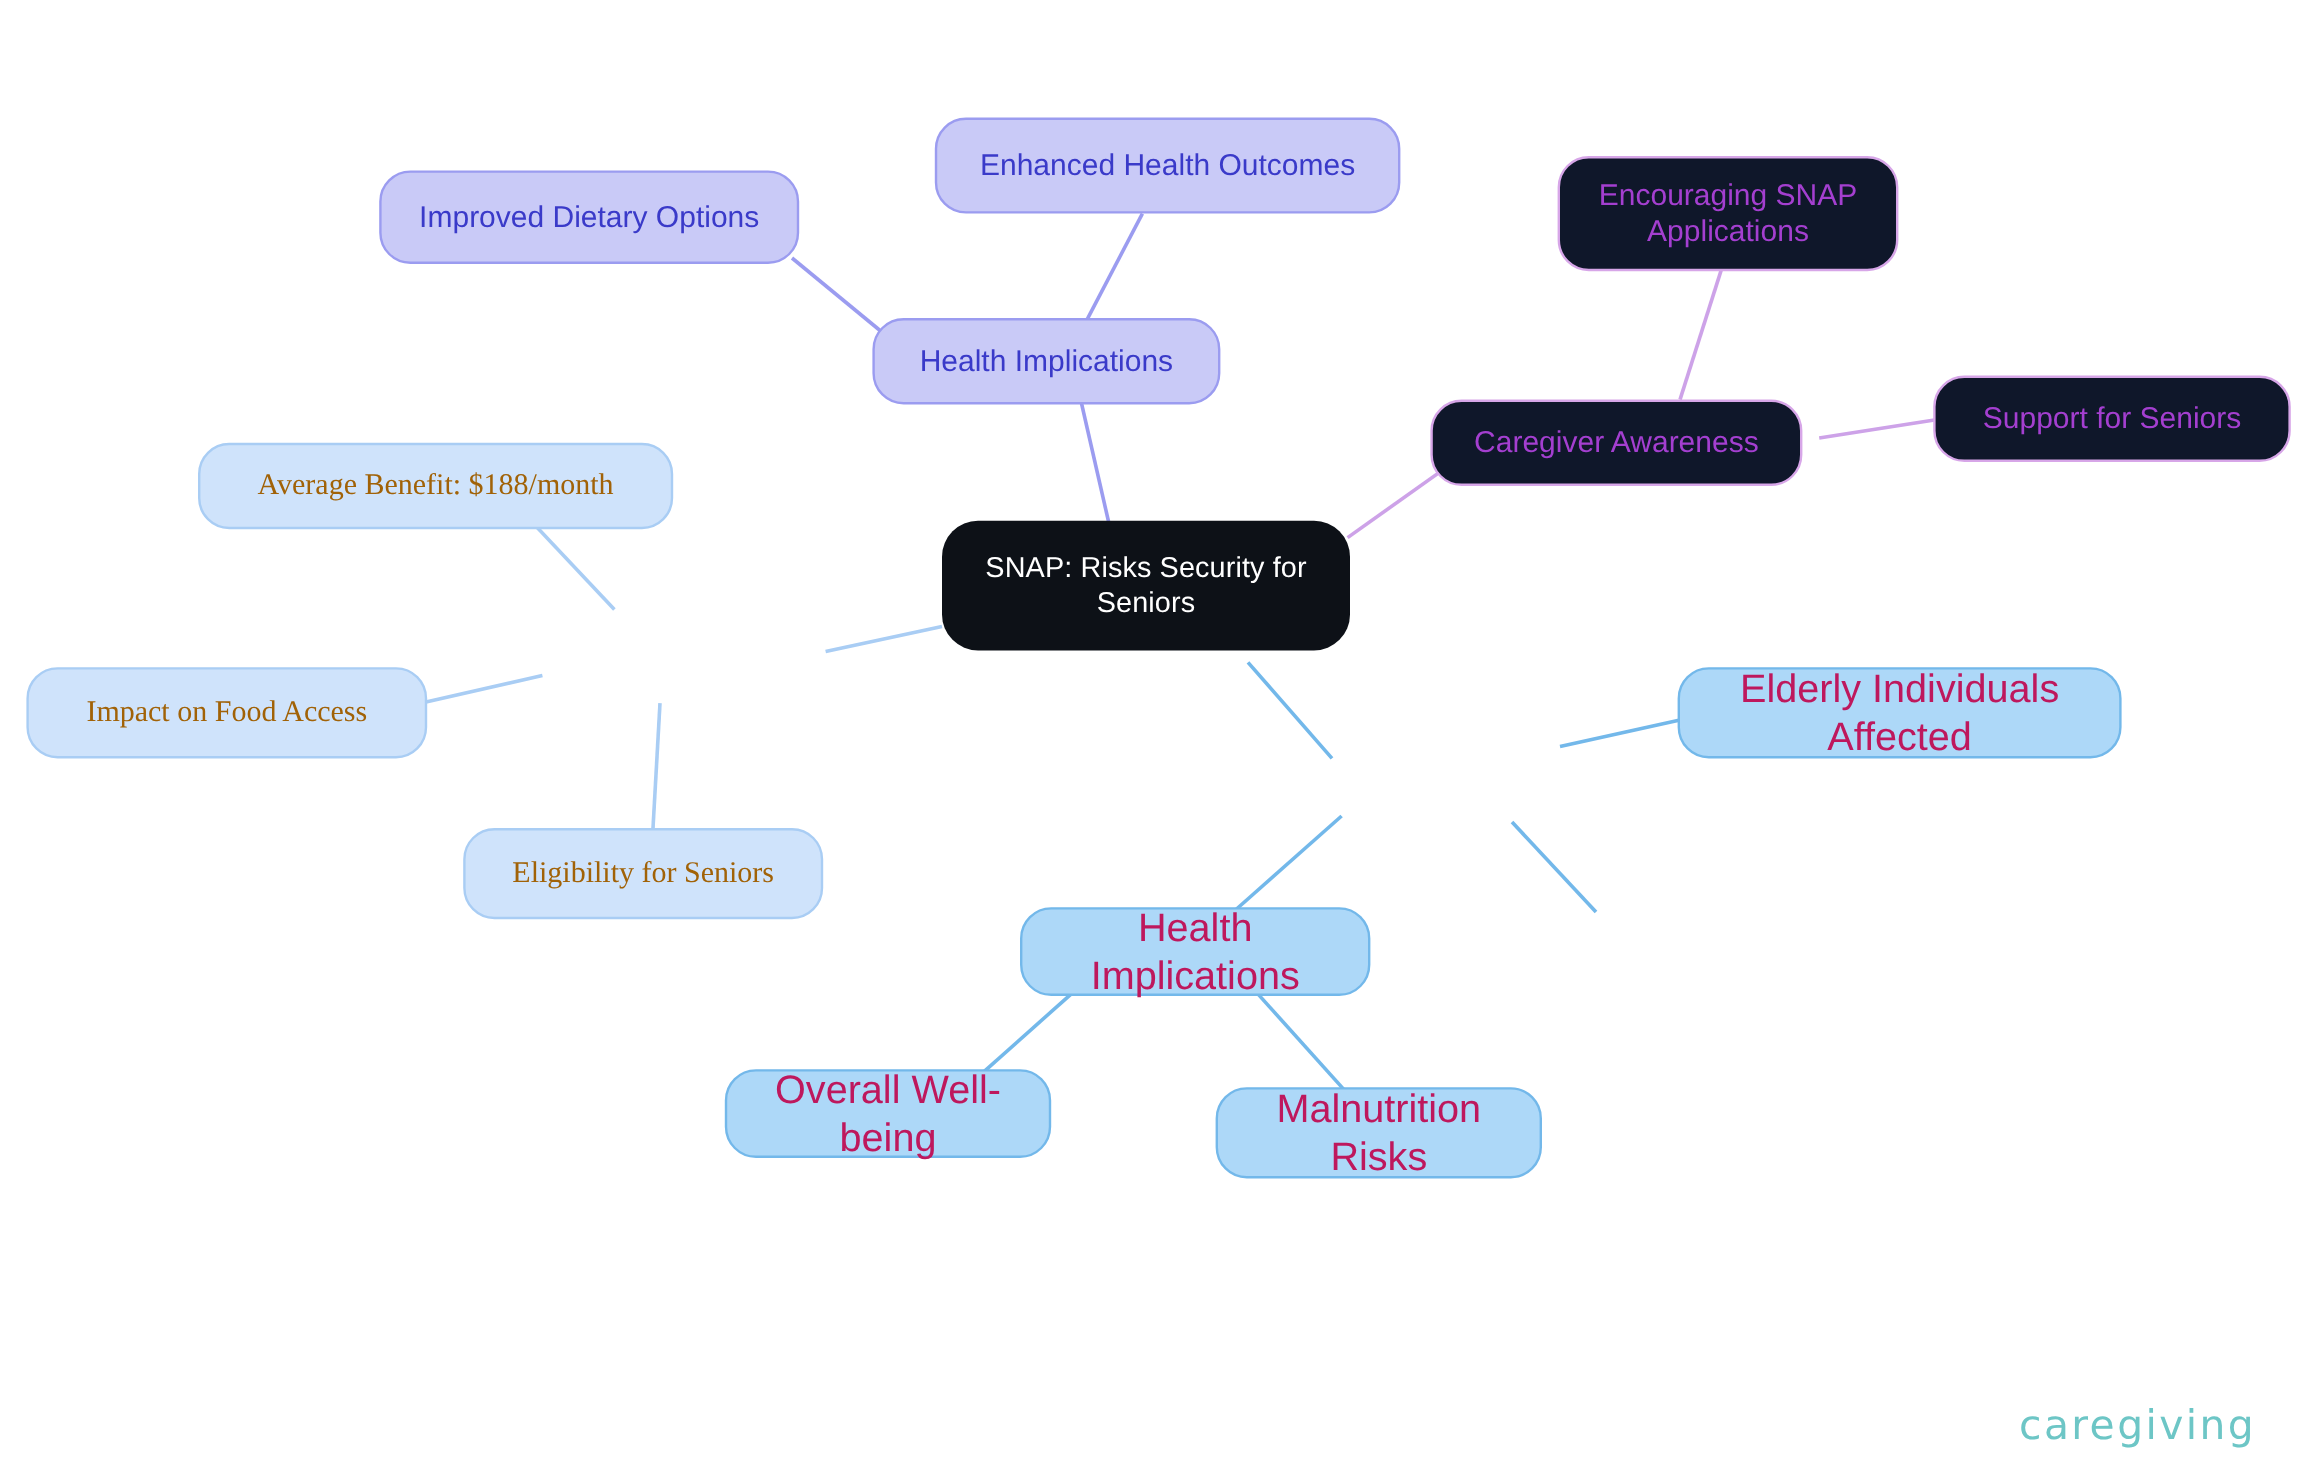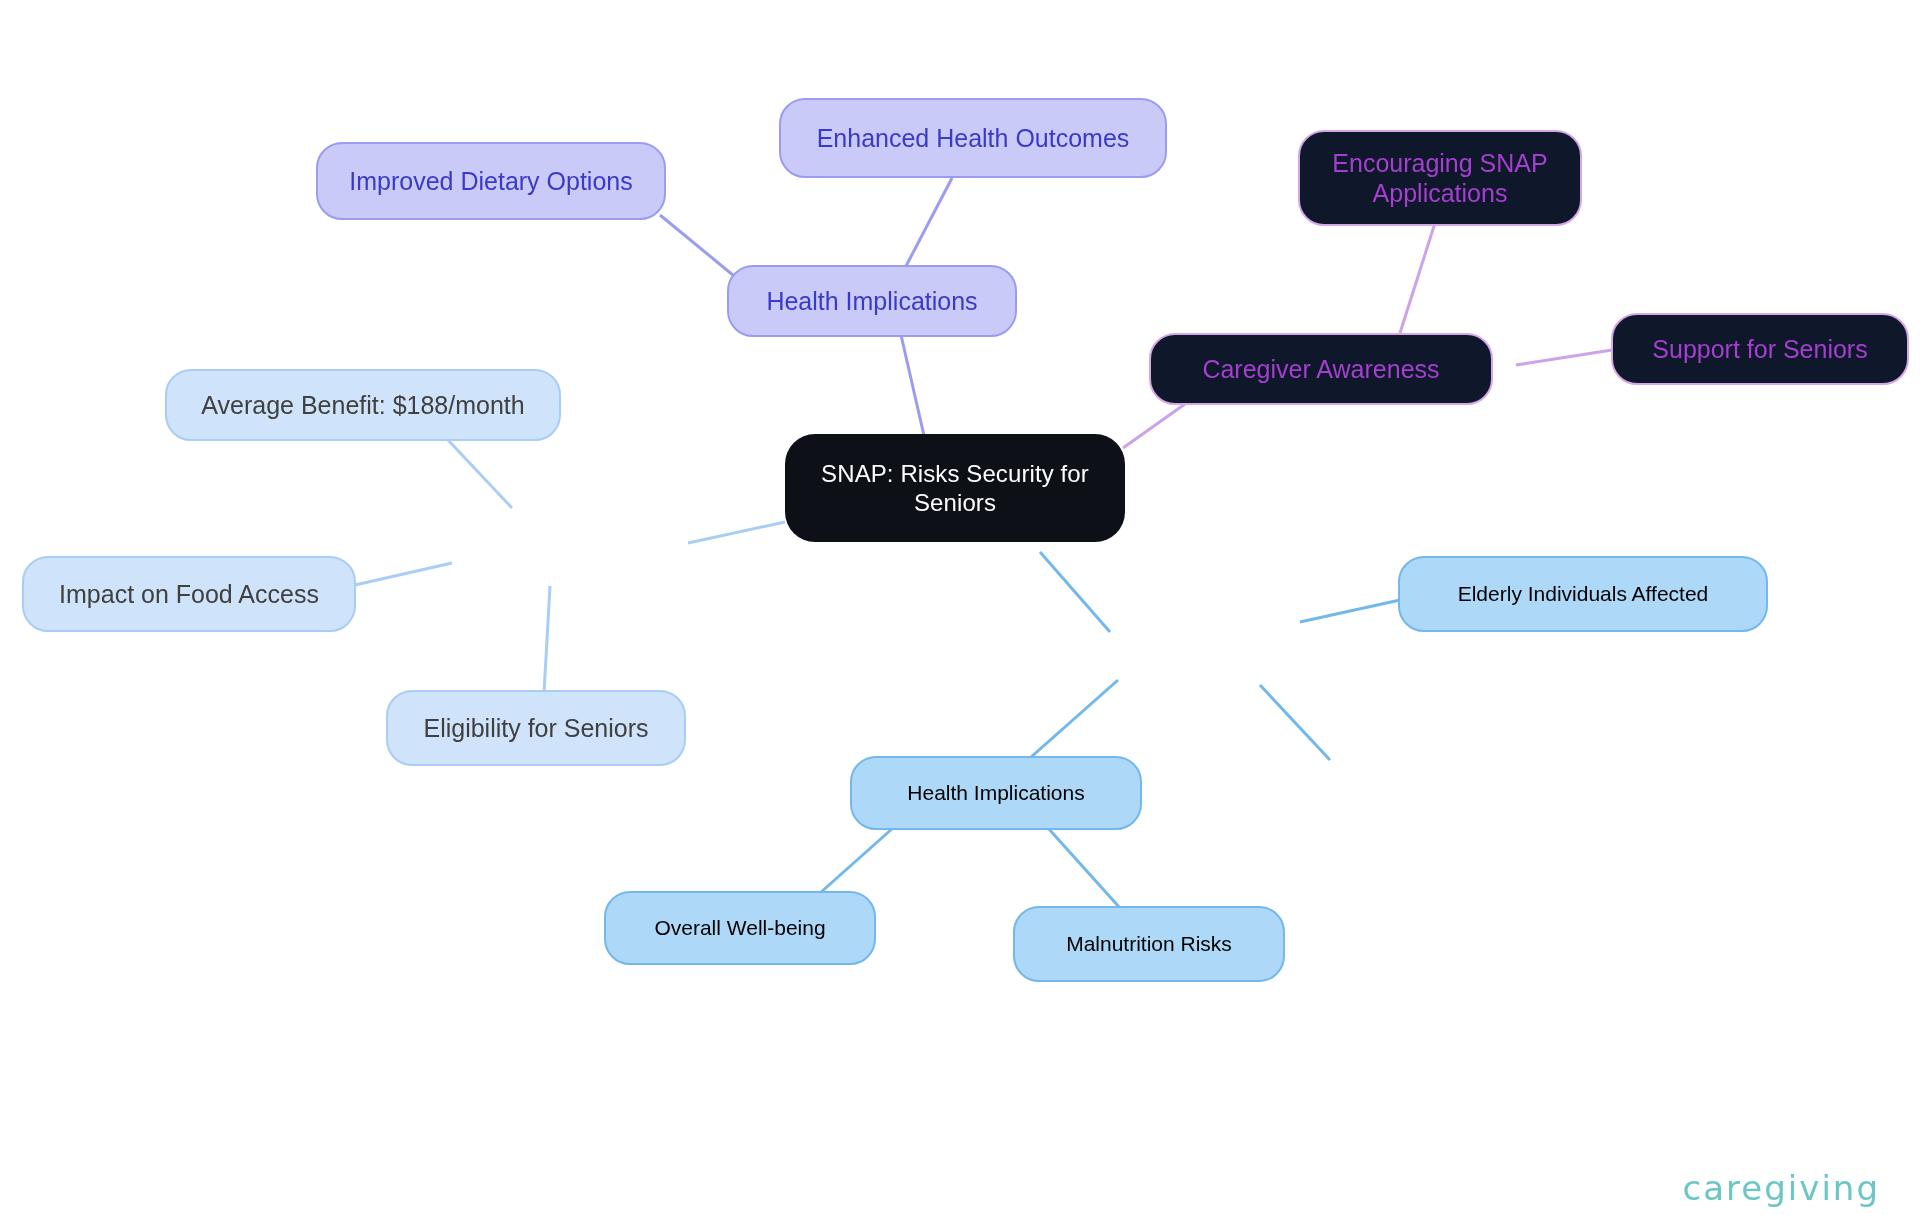--- a/index.html
+++ b/index.html
@@ -57,28 +57,29 @@
   }
   .node.orchid {
     background: #0f172a;
     border-color: #d7a6e8;
     color: #a43fd0;
     font-size: 25px;
   }
   .node.skyblue {
     background: #cfe3fb;
     border-color: #a9cdf4;
-    color: #404040;
+    color: #a16207;
     font-size: 25px;
+    font-family: Liberation Serif, serif;
   }
   .node.cyanblue {
     background: #add8f8;
     border-color: #73b8ea;
-    color: #000000;
-    font-size: 21px;
+    color: #be185d;
+    font-size: 33px;
   }
   #logo {
     position: absolute;
     right: 36px;
     bottom: 10px;
     text-align: right;
     line-height: 1;
     user-select: none;
   }
   .logo-main {
@@ -155,21 +156,21 @@
 
   <div class="node root" style="left:785px; top:434px; width:340px; height:108px;">SNAP: Risks Security for
 Seniors</div>
 
   <div class="node lavender" style="left:727px; top:265px; width:290px; height:72px;">Health Implications</div>
 
   <div class="node lavender" style="left:316px; top:142px; width:350px; height:78px;">Improved Dietary Options</div>
 
   <div class="node lavender" style="left:779px; top:98px; width:388px; height:80px;">Enhanced Health Outcomes</div>
 
-  <div class="node orchid" style="left:1149px; top:333px; width:344px; height:72px;">Caregiver Awareness</div>
+  <div class="node orchid" style="left:1192px; top:333px; width:310px; height:72px;">Caregiver Awareness</div>
 
   <div class="node orchid" style="left:1298px; top:130px; width:284px; height:96px;">Encouraging SNAP
 Applications</div>
 
   <div class="node orchid" style="left:1611px; top:313px; width:298px; height:72px;">Support for Seniors</div>
 
 
   <div class="node skyblue" style="left:165px; top:369px; width:396px; height:72px;">Average Benefit: $188/month</div>
 
   <div class="node skyblue" style="left:22px; top:556px; width:334px; height:76px;">Impact on Food Access</div>

